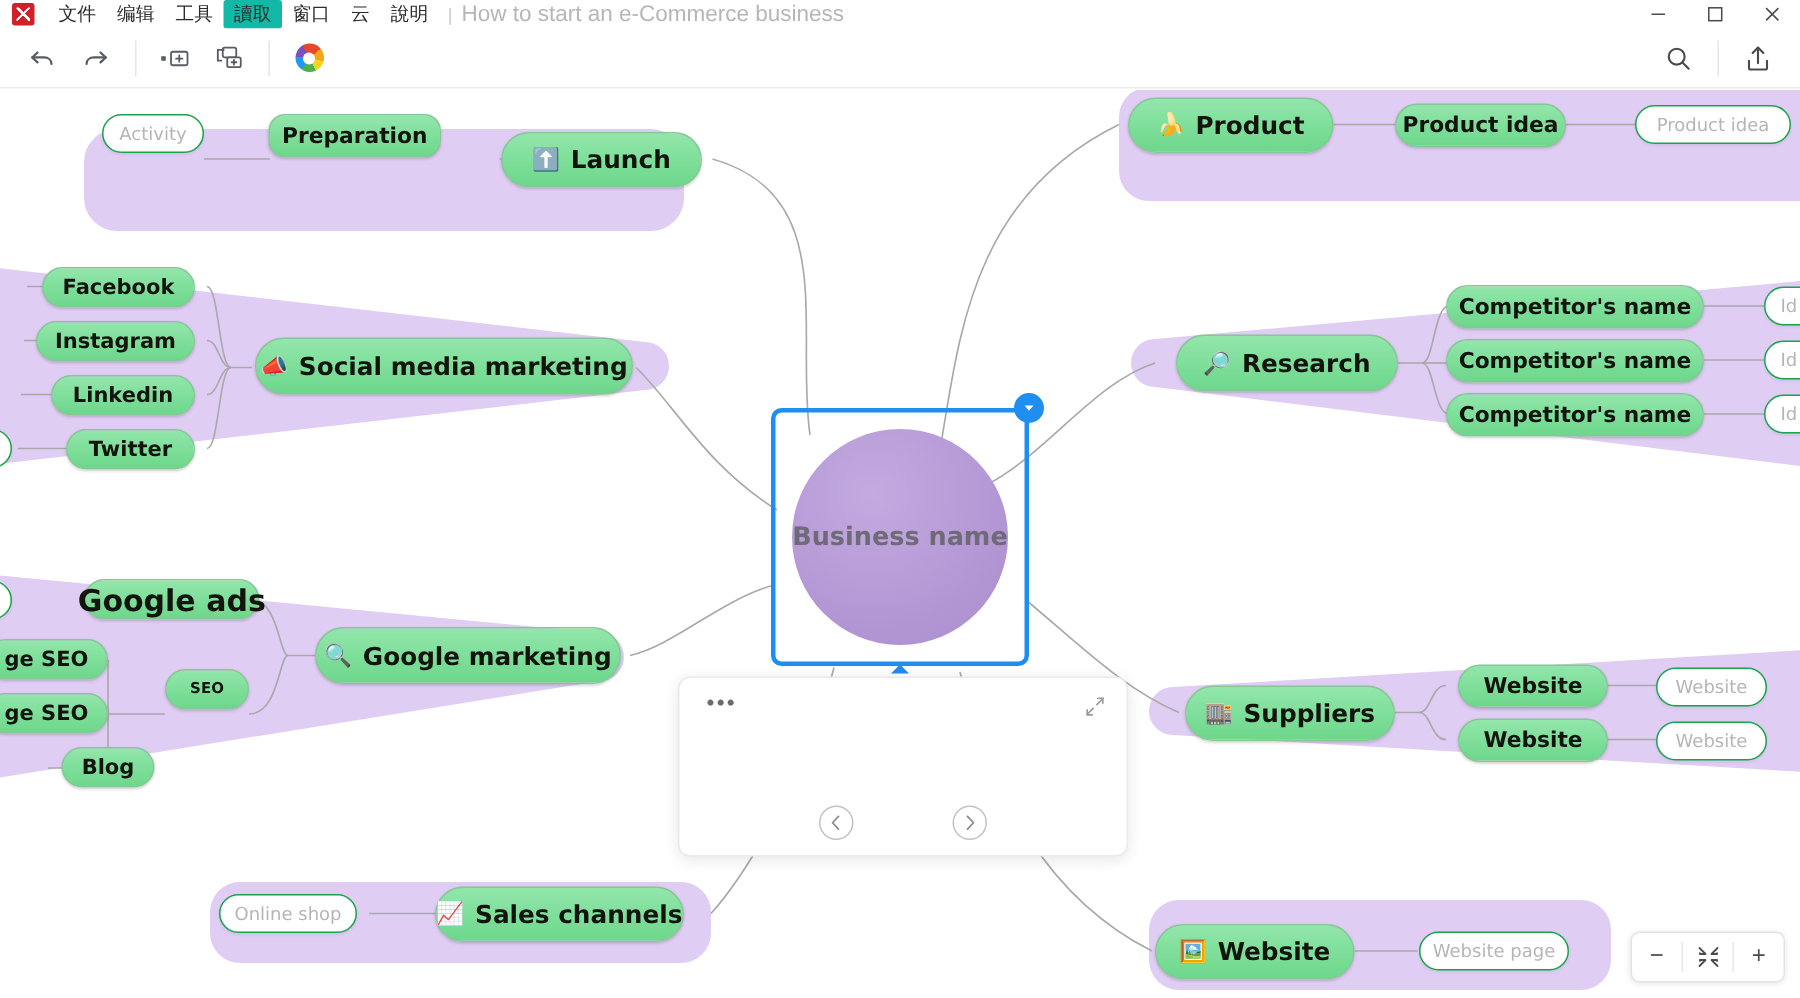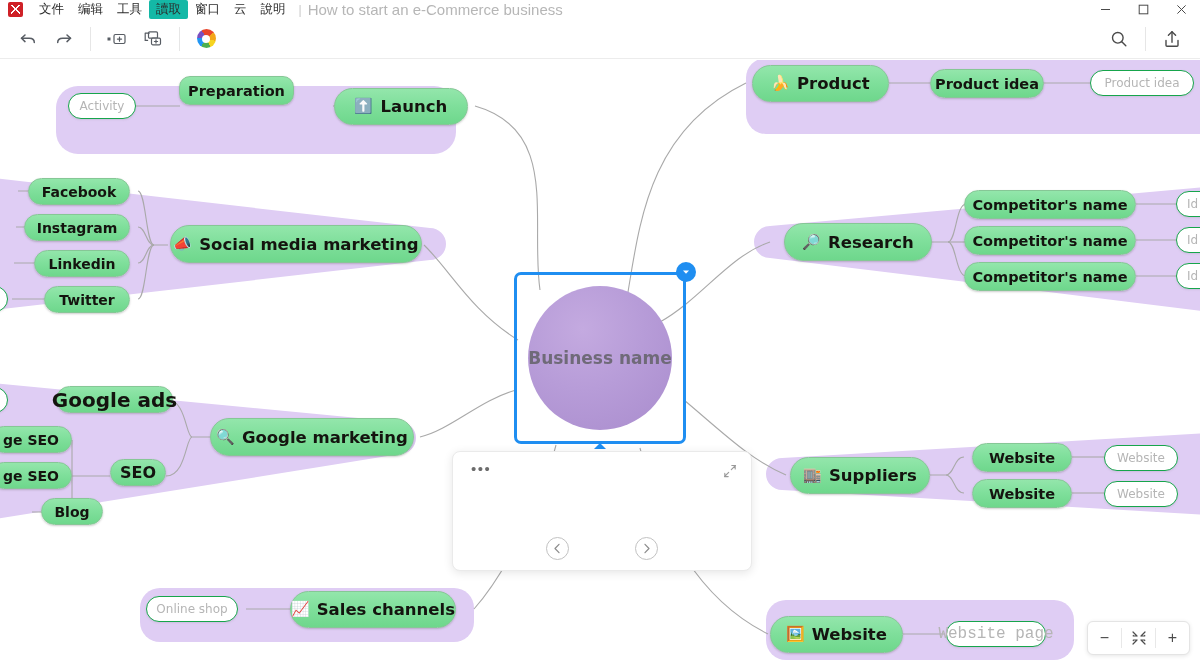--- a/index.html
+++ b/index.html
@@ -309,21 +309,21 @@
 
         <path d="M930,415 h16 C954,415 954,397 964,397"></path>
         <path d="M946,415 C954,415 954,433 964,433"></path>
         <path d="M1072,397 h32"></path>
           <path d="M1072,433 h32"></path>
 
         <path d="M903,574 h42"></path>
       </g>
     </svg>
 
-    <div class="node hollow" style="left:68px; top:33px; width:68px; height:26px; font-size:12px;">Activity</div>
+    <div class="node hollow" style="left:68px; top:16px; width:68px; height:26px; font-size:12px;">Activity</div>
     <div class="node green" style="left:179px; top:16px; width:115px; height:29px; font-size:14.5px;border-radius:11px;">Preparation</div>
     <div class="node green" style="left:334px; top:28px; width:134px; height:37px; font-size:16.5px;">
       <span class="emoji">⬆️</span>
       <span>Launch</span>
     </div>
 
     <div class="node green" style="left:28px; top:118px; width:102px; height:27px; font-size:14px;">Facebook</div>
     <div class="node green" style="left:24px; top:154px; width:106px; height:27px; font-size:14px;">Instagram</div>
     <div class="node green" style="left:34px; top:190px; width:96px; height:27px; font-size:14px;">Linkedin</div>
     <div class="node green" style="left:44px; top:226px; width:86px; height:27px; font-size:14px;">Twitter</div>
@@ -331,21 +331,21 @@
     <div class="node green" style="left:170px; top:165px; width:252px; height:38px; font-size:16.5px;">
       <span class="emoji">📣</span>
       <span>Social media marketing</span>
     </div>
 
     <div class="node hollow" style="left:-24px; top:327px; width:32px; height:26px; font-size:12px;"></div>
     <div class="node green" style="left:56px; top:326px; width:117px; height:27px; font-size:20px;">Google ads</div>
     <div class="node green" style="left:-10px; top:366px; width:82px; height:27px; font-size:14px;">ge SEO</div>
     <div class="node green" style="left:-10px; top:402px; width:82px; height:27px; font-size:14px;">ge SEO</div>
     <div class="node green" style="left:10px; top:438px; width:62px; height:27px; font-size:14px;margin-left:31px;">Blog</div>
-    <div class="node green" style="left:110px; top:399px; width:56px; height:27px; font-size:16px;">SEO</div>
+    <div class="node green" style="left:110px; top:386px; width:56px; height:27px; font-size:10px;">SEO</div>
     <div class="node green" style="left:210px; top:358px; width:204px; height:38px; font-size:16.5px;">
       <span class="emoji">🔍</span>
       <span>Google marketing</span>
     </div>
 
     <div class="node hollow" style="left:146px; top:536px; width:92px; height:26px; font-size:12px;">Online shop</div>
     <div class="node green" style="left:290px; top:531px; width:166px; height:37px; font-size:16.5px;">
       <span class="emoji">📈</span>
       <span>Sales channels</span>
     </div>
@@ -374,21 +374,21 @@
     </div>
     <div class="node green" style="left:972px; top:383px; width:100px; height:29px; font-size:14.5px;">Website</div>
     <div class="node green" style="left:972px; top:419px; width:100px; height:29px; font-size:14.5px;">Website</div>
     <div class="node hollow" style="left:1104px; top:385px; width:74px; height:26px; font-size:12px;">Website</div>
     <div class="node hollow" style="left:1104px; top:421px; width:74px; height:26px; font-size:12px;">Website</div>
 
     <div class="node green" style="left:770px; top:556px; width:133px; height:37px; font-size:16.5px;">
       <span class="emoji">🖼️</span>
       <span>Website</span>
     </div>
-    <div class="node hollow" style="left:946px; top:561px; width:100px; height:26px; font-size:16px;font-family:Liberation Mono, monospace;">Website page</div>
+    <div class="node hollow" style="left:946px; top:561px; width:100px; height:26px; font-size:12px;">Website page</div>
 
     <div class="center-wrap" style="left:514px; top:212px; width:172px; height:172px;">
       <div class="center-sel"></div>
       <div class="center-circle">Business name</div>
       <div class="handle-tr">
         <svg width="10" height="10" viewBox="0 0 10 10">
             <path d="M2 3.4l3 3.4 3-3.4z" fill="#ffffff"></path>
           </svg>
       </div>
       <div class="handle-bot"></div>

